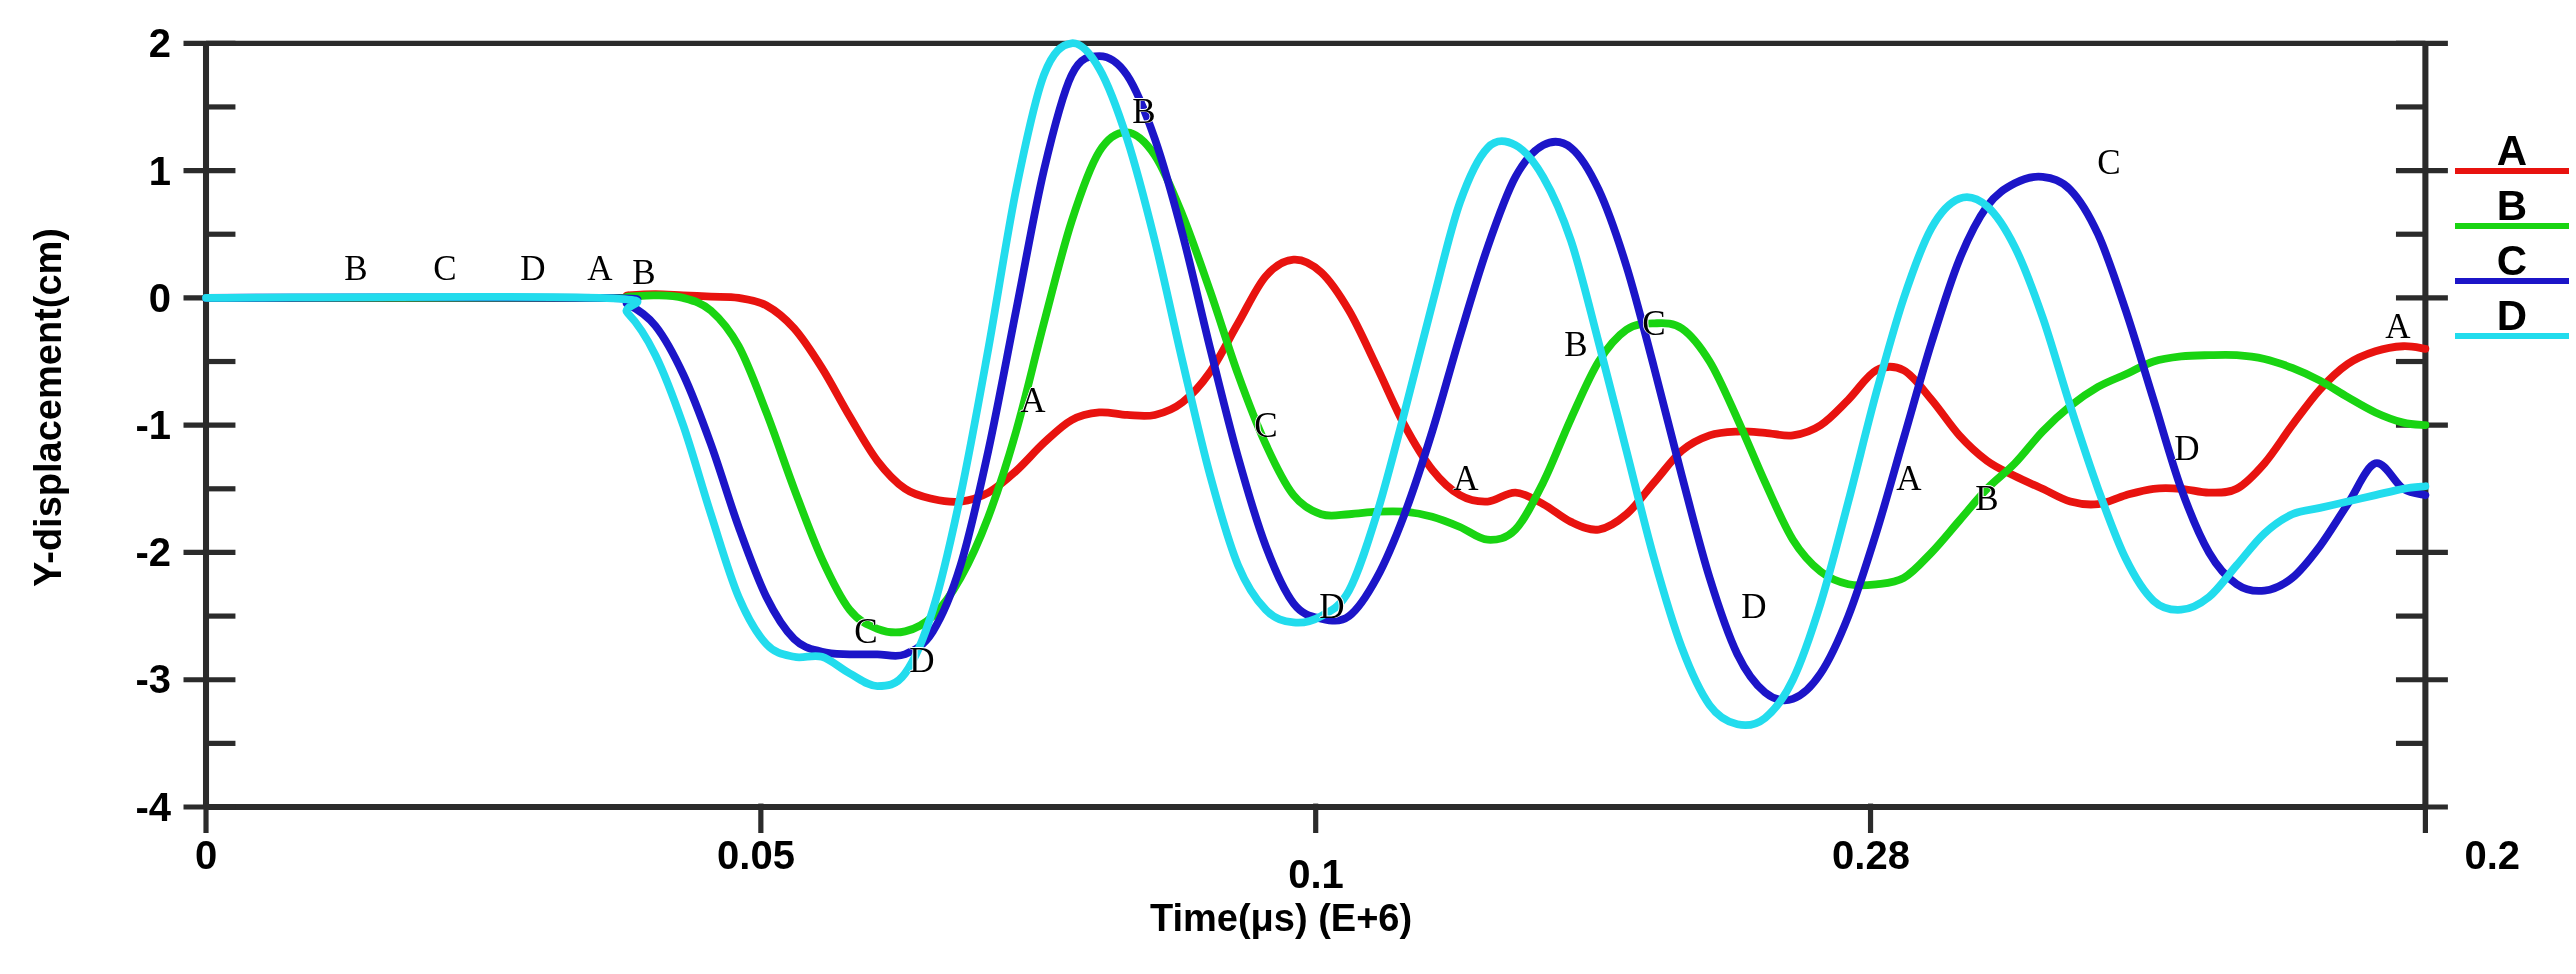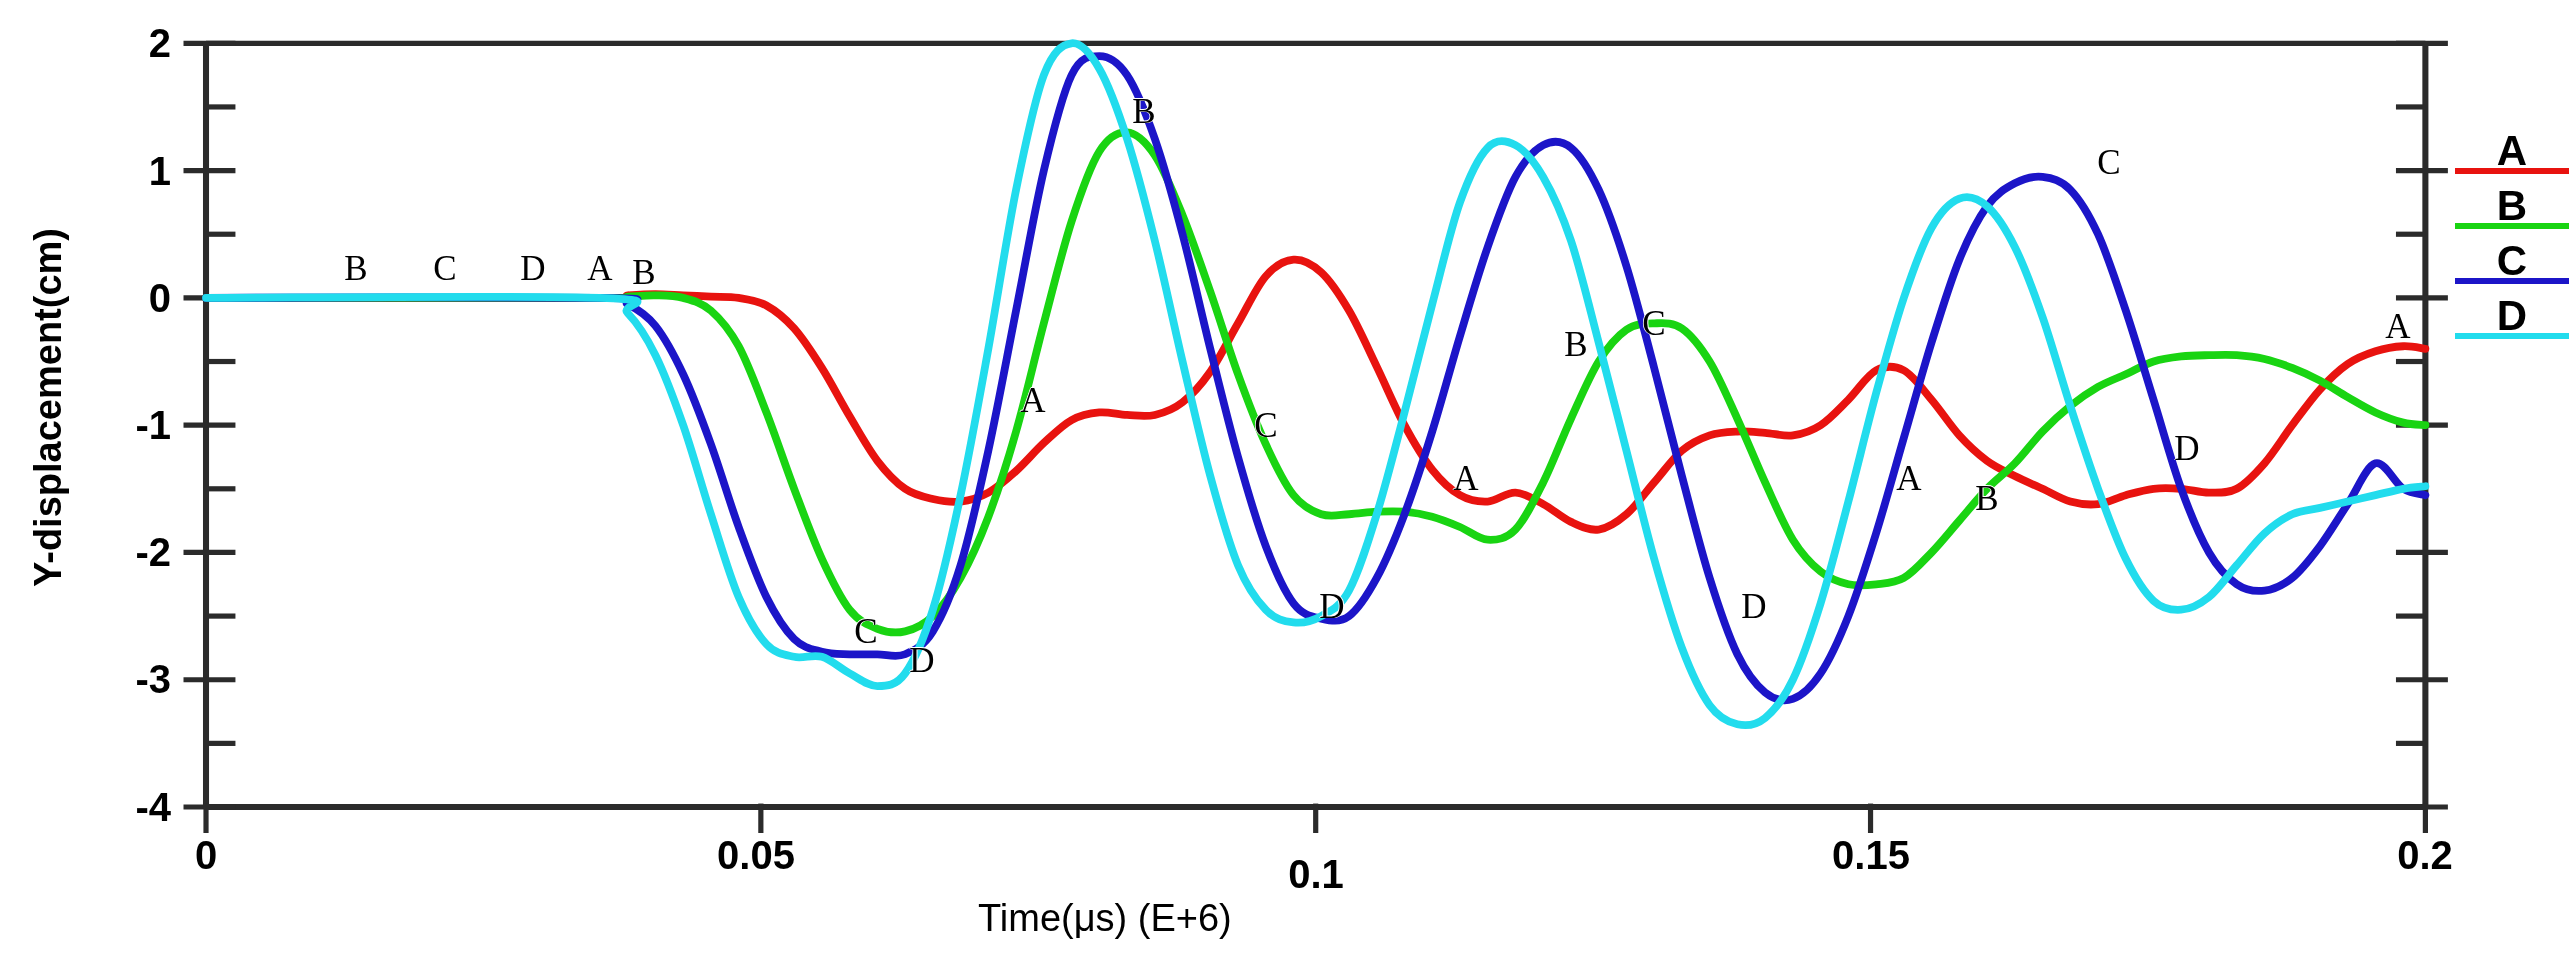--- a/index.html
+++ b/index.html
@@ -39,23 +39,23 @@
     font-weight: bold;
     color: #000000;
     font-family: "Liberation Sans", sans-serif;
     white-space: nowrap;
   }
   .xtitle {
     position: absolute;
     left: 978px;
     top: 897px;
     width: 606px;
-    text-align: left;
+    text-align: center;
     font-size: 38px;
-    font-weight: normal;
+    font-weight: bold;
     color: #000000;
     font-family: "Liberation Sans", sans-serif;
     white-space: nowrap;
   }
   .ytick-label {
     position: absolute;
     width: 95px;
     text-align: right;
     font-size: 40px;
     font-weight: bold;
@@ -175,22 +175,22 @@
       <div class="ytick-label" style="left: 76px; top: 298px;">0</div>
       <div class="ytick-label" style="left: 76px; top: 425px;">-1</div>
       <div class="ytick-label" style="left: 76px; top: 552px;">-2</div>
       <div class="ytick-label" style="left: 76px; top: 679px;">-3</div>
       <div class="ytick-label" style="left: 76px; top: 807px;">-4</div>
     </div>
   <div id="xtick-labels">
       <div class="xtick-label" style="left: 206px; top: 833px;">0</div>
       <div class="xtick-label" style="left: 756px; top: 833px;">0.05</div>
       <div class="xtick-label" style="left: 1316px; top: 833px; margin-top: 19px;">0.1</div>
-      <div class="xtick-label" style="left: 1871px; top: 833px;">0.15</div>
-      <div class="xtick-label" style="left: 2425px; top: 833px;">0.2</div>
+      <div class="xtick-label" style="left: 1871px; top: 833px;">0.28</div>
+      <div class="xtick-label" style="left: 2425px; top: 833px; text-align: right;">0.2</div>
     </div>
   <div id="curve-markers">
       <div class="curve-marker" style="left: 356px; top: 268px;">B</div>
       <div class="curve-marker" style="left: 445px; top: 268px;">C</div>
       <div class="curve-marker" style="left: 533px; top: 268px;">D</div>
       <div class="curve-marker" style="left: 600px; top: 268px;">A</div>
       <div class="curve-marker" style="left: 644px; top: 272px;">B</div>
       <div class="curve-marker" style="left: 866px; top: 631px;">C</div>
       <div class="curve-marker" style="left: 922px; top: 660px;">D</div>
       <div class="curve-marker" style="left: 1033px; top: 400px;">A</div>

